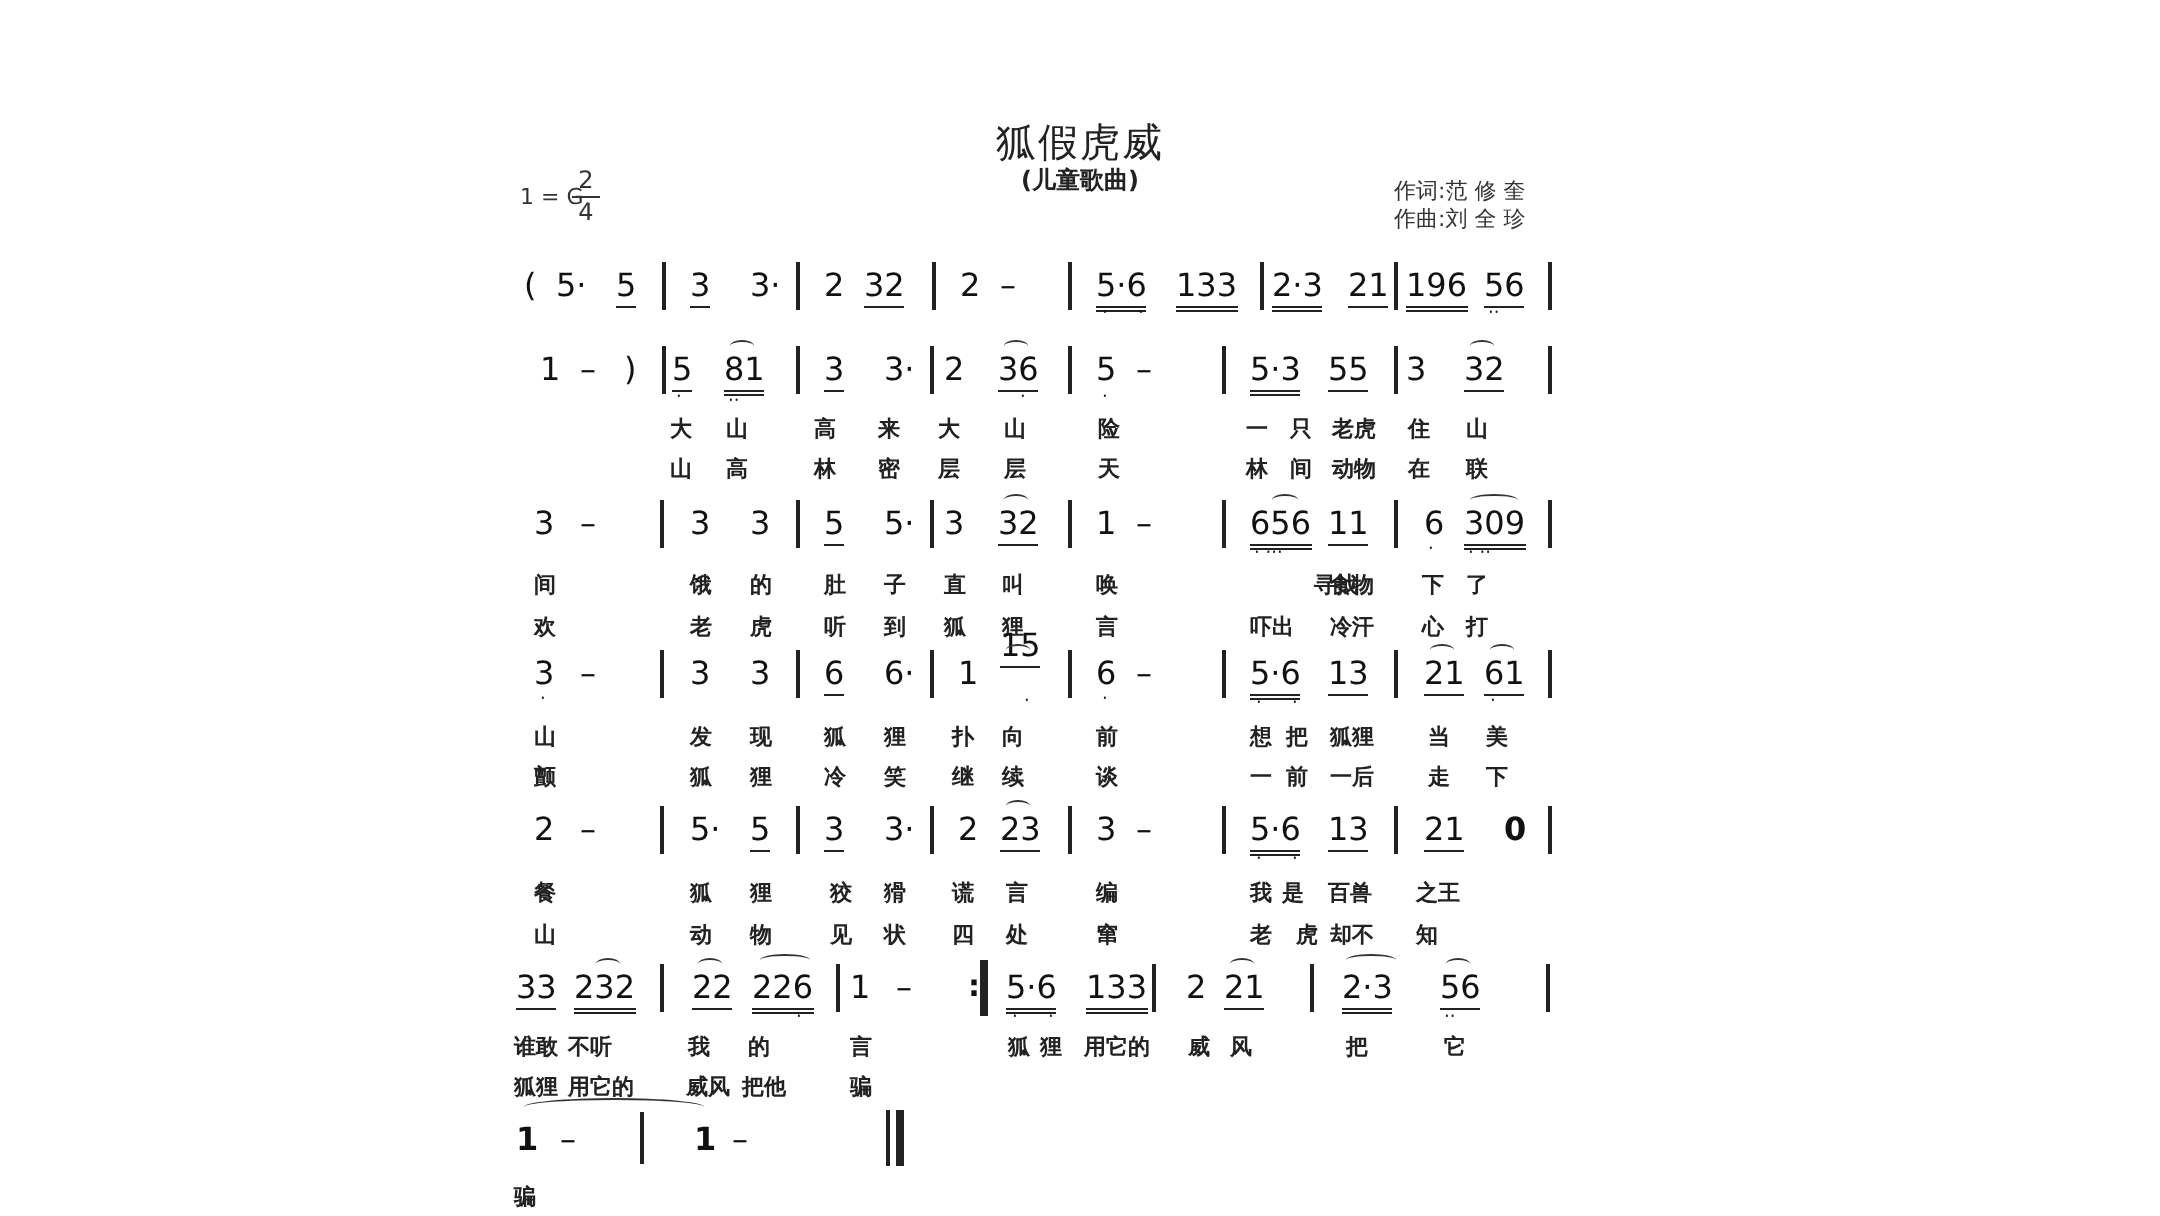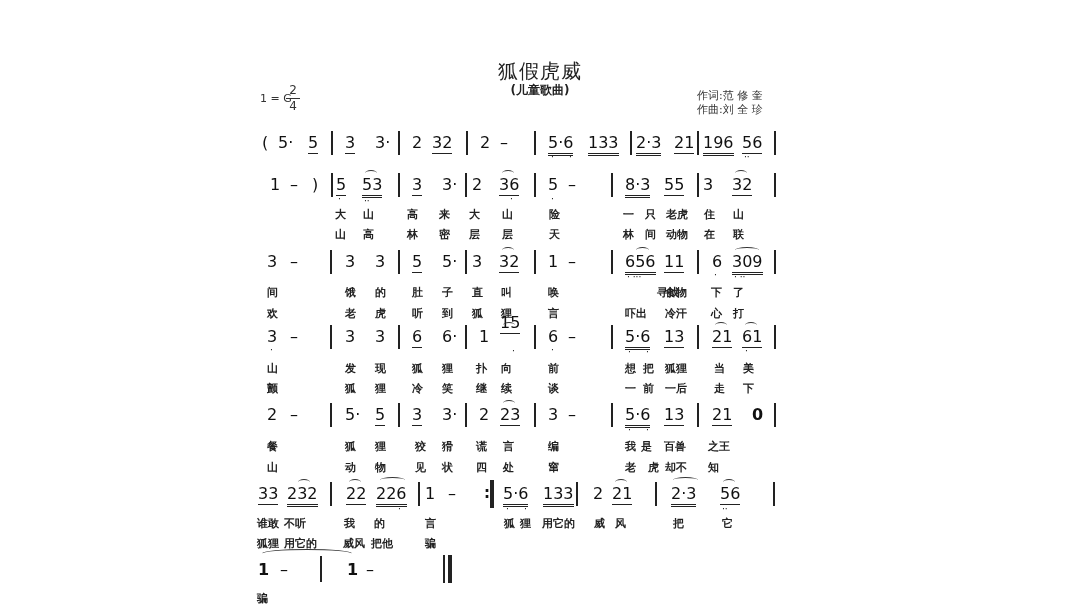--- a/index.html
+++ b/index.html
@@ -62,37 +62,37 @@
   <div class="abs bar" style="left:774px;top:131px"></div>
 </div>
 
 <div>
   <span class="abs n" style="left:270px;top:175px">1</span>
   <span class="abs n" style="left:290px;top:175px">–</span>
   <span class="abs n" style="left:312px;top:175px">)</span>
   <div class="abs bar" style="left:331px;top:173px"></div>
   <span class="abs n ul1" style="left:336px;top:175px">5</span>
   <span class="abs dotb" style="left:338px;top:196px">·</span>
-  <span class="abs n ul2" style="left:362px;top:175px">53</span>
+  <span class="abs n ul2" style="left:362px;top:175px">81</span>
   <div class="slur" style="left:365px;top:170px;width:12px"></div>
   <span class="abs dotb" style="left:364px;top:198px">··</span>
   <div class="abs bar" style="left:398px;top:173px"></div>
   <span class="abs n ul1" style="left:412px;top:175px">3</span>
   <span class="abs n" style="left:442px;top:175px">3·</span>
   <div class="abs bar" style="left:465px;top:173px"></div>
   <span class="abs n" style="left:472px;top:175px">2</span>
   <span class="abs n ul1" style="left:499px;top:175px">36</span>
   <div class="slur" style="left:502px;top:170px;width:12px"></div>
   <span class="abs dotb" style="left:510px;top:196px">·</span>
   <div class="abs bar" style="left:534px;top:173px"></div>
   <span class="abs n" style="left:548px;top:175px">5</span>
   <span class="abs dotb" style="left:551px;top:196px">·</span>
   <span class="abs n" style="left:568px;top:175px">–</span>
   <div class="abs bar" style="left:611px;top:173px"></div>
-  <span class="abs n ul2" style="left:625px;top:175px">8·3</span>
+  <span class="abs n ul2" style="left:625px;top:175px">5·3</span>
   <span class="abs n ul1" style="left:664px;top:175px">55</span>
   <div class="abs bar" style="left:697px;top:173px"></div>
   <span class="abs n" style="left:703px;top:175px">3</span>
   <span class="abs n ul1" style="left:732px;top:175px">32</span>
   <div class="slur" style="left:735px;top:170px;width:12px"></div>
   <div class="abs bar" style="left:774px;top:173px"></div>
 
   <span class="abs ly" style="left:335px;top:207px">大</span>
   <span class="abs ly" style="left:363px;top:207px">山</span>
   <span class="abs ly" style="left:407px;top:207px">高</span>

